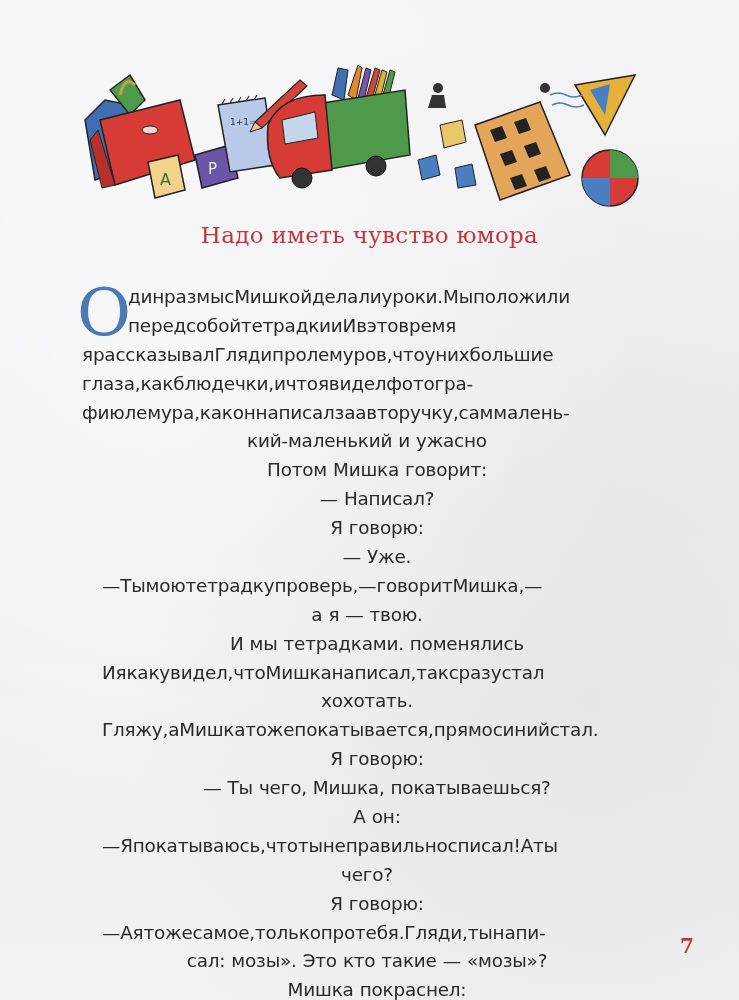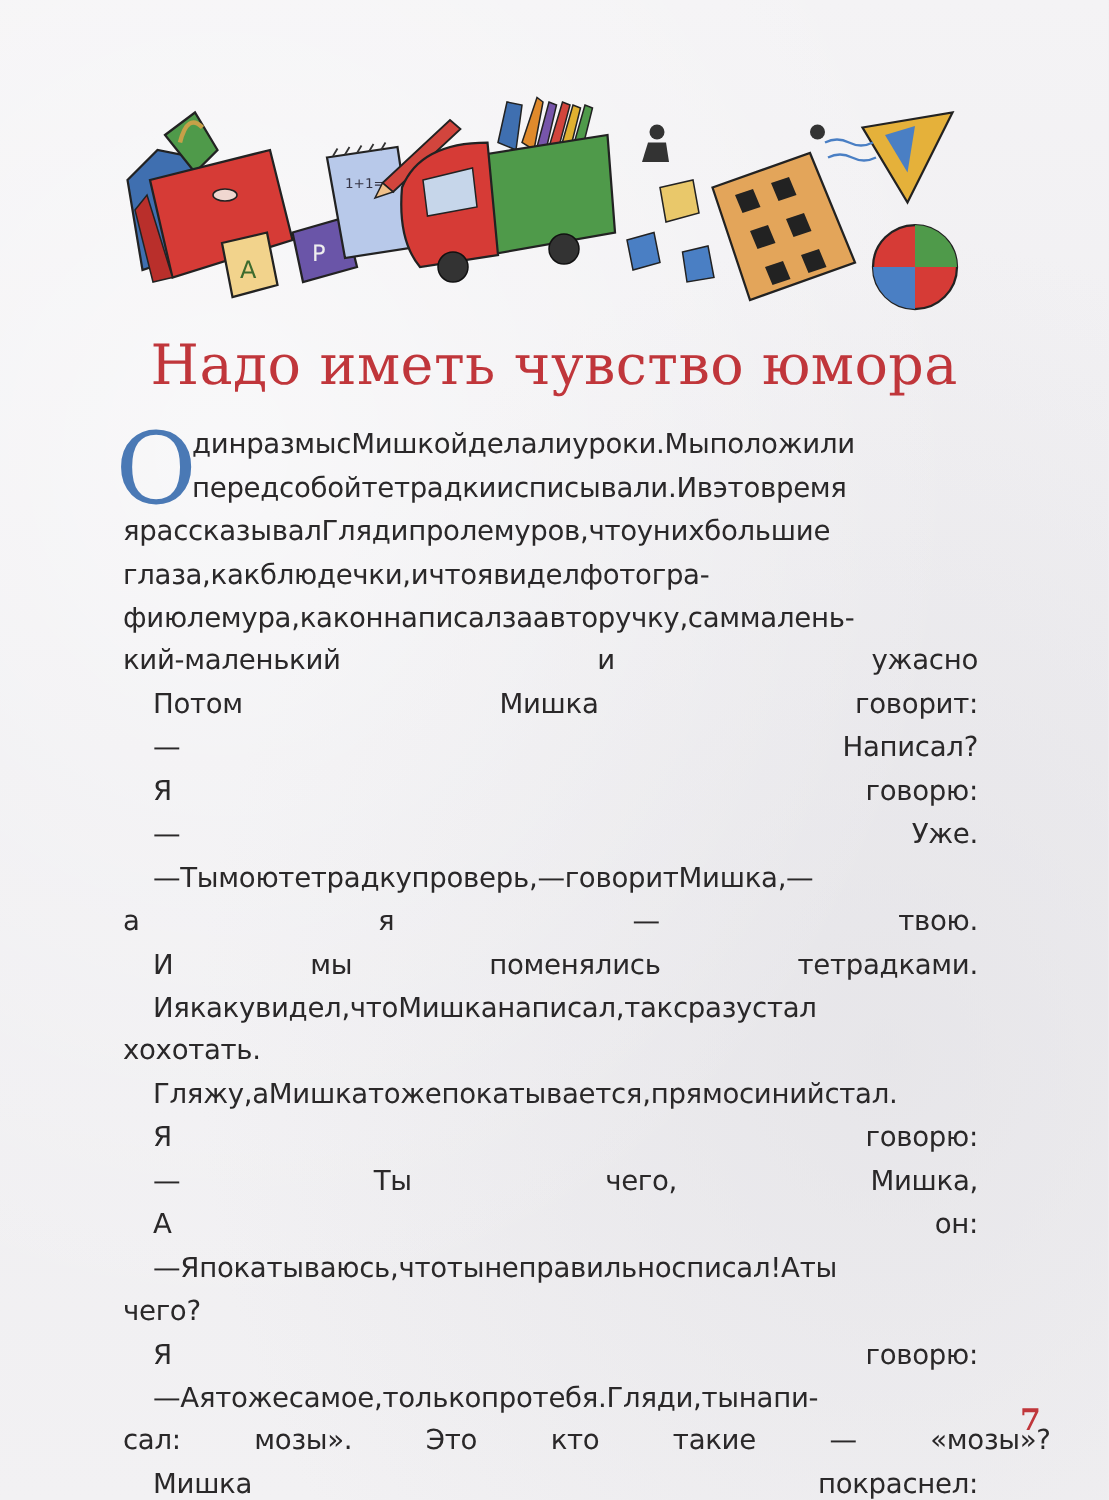--- a/index.html
+++ b/index.html
@@ -12,30 +12,30 @@
       linear-gradient(180deg, #f4f3f5 0%, #eeedf0 50%, #f2f1f3 100%);
     position: relative;
     font-family: "DejaVu Sans", sans-serif;
     color: #2a2829;
   }
   .banner { position: absolute; left: 70px; top: 60px; width: 570px; height: 170px; }
   .title {
     position: absolute; left: 0; right: 0; top: 222px;
     text-align: center;
     font-family: "DejaVu Serif", serif;
-    font-size: 37px; color: #c0363b; letter-spacing: 0.3px;
+    font-size: 23px; color: #c0363b; letter-spacing: 0.3px;
   }
   .text {
     position: absolute; left: 82px; width: 576px; top: 283px;
     font-size: 18.4px; line-height: 28.9px;
     letter-spacing: -0.2px;
     font-family: "DejaVu Sans", sans-serif;
   }
   .line { height: 28.9px; white-space: nowrap; display: flex; justify-content: flex-start; }
-  .line.last { justify-content: space-between; gap: 43px; }
+  .line.last { justify-content: center; }
   .line.last span { margin-right: 6px; }
   .indent { padding-left: 20px; }
   .dropwrap { padding-left: 46px; }
   .dropcap {
     position: absolute; left: -5px; top: 0px;
     font-family: "DejaVu Serif", serif;
     font-size: 66px; line-height: 60px;
     color: #4a79b5;
   }
   .pagenum {
@@ -127,21 +127,20 @@
         <span>делали</span>
         <span>уроки.</span>
         <span>Мы</span>
         <span>положили</span>
       </div>
       <div class="line dropwrap">
         <span>перед</span>
         <span>собой</span>
         <span>тетрадки</span>
         <span>и</span>
-        <span>списывали.</span>
         <span>И</span>
         <span>в</span>
         <span>это</span>
         <span>время</span>
       </div>
       <div class="line">
         <span>я</span>
         <span>рассказывал</span>
         <span>Гляди</span>
         <span>про</span>
@@ -207,22 +206,22 @@
       </div>
       <div class="line last">
         <span>а</span>
         <span>я</span>
         <span>—</span>
         <span>твою.</span>
       </div>
       <div class="line indent last">
         <span>И</span>
         <span>мы</span>
+        <span>тетрадками.</span>
         <span>поменялись</span>
-        <span>тетрадками.</span>
       </div>
       <div class="line indent">
         <span>И</span>
         <span>я</span>
         <span>как</span>
         <span>увидел,</span>
         <span>что</span>
         <span>Мишка</span>
         <span>написал,</span>
         <span>так</span>
@@ -244,20 +243,21 @@
       </div>
       <div class="line indent last">
         <span>Я</span>
         <span>говорю:</span>
       </div>
       <div class="line indent last">
         <span>—</span>
         <span>Ты</span>
         <span>чего,</span>
         <span>Мишка,</span>
+        <span>покатываешься?</span>
       </div>
       <div class="line indent last">
         <span>А</span>
         <span>он:</span>
       </div>
       <div class="line indent">
         <span>—</span>
         <span>Я</span>
         <span>покатываюсь,</span>
         <span>что</span>

